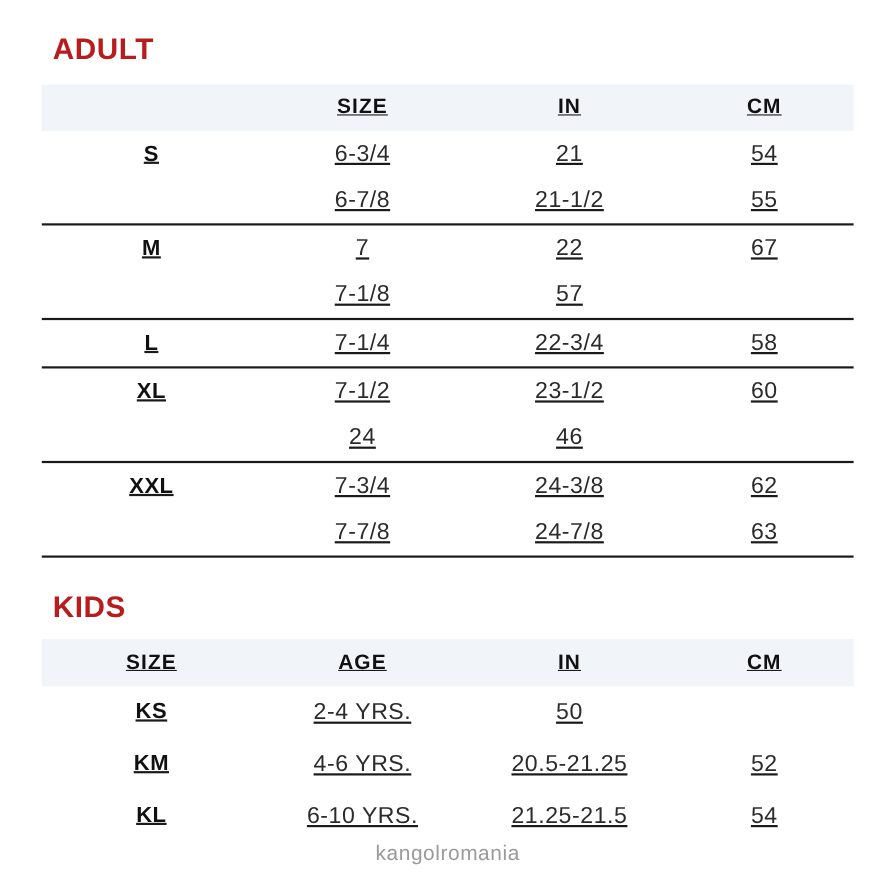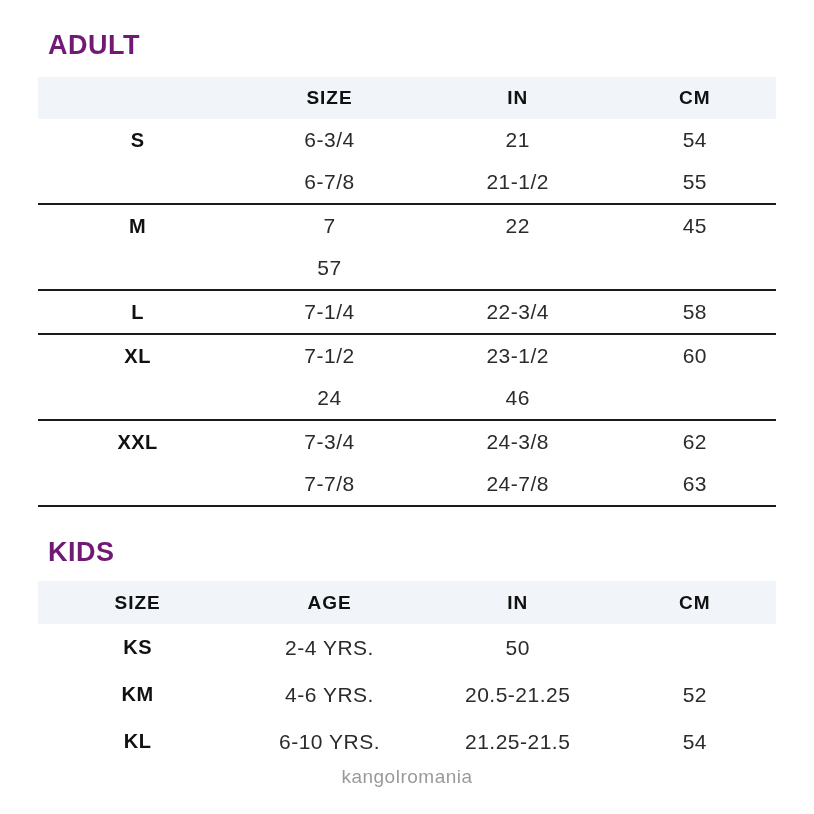--- a/index.html
+++ b/index.html
@@ -10,27 +10,27 @@
     overflow: hidden;
     font-family: "Liberation Sans", sans-serif;
     color: #1a1a1a;
   }
   .page { padding: 26px 38px 0 38px; }
 
   .section-title {
     font-size: 27px;
     font-weight: 800;
     letter-spacing: 0.5px;
-    color: #701a75;
+    color: #b91c1c;
     margin-left: 10px;
   }
   .adult-title { margin-top: 4px; margin-bottom: 16px; }
   .kids-title  { margin-top: 30px; margin-bottom: 13px; }
 
-  .size-table { width: 100%; }
+  .size-table { width: 100%; text-decoration: underline; }
 
   .row {
     display: grid;
     grid-template-columns: 27% 25% 26% 22%;
     align-items: center;
   }
 
   .thead {
     background: #f1f5f9;
     height: 42px;
@@ -102,24 +102,25 @@
         <div class="td">21-1/2</div>
         <div class="td">55</div>
       </div>
     </div>
 
     <div class="group">
       <div class="row">
         <div class="td label-cell">M</div>
         <div class="td">7</div>
         <div class="td">22</div>
-        <div class="td">45</div>
+        <div class="td">67</div>
       </div>
       <div class="row">
         <div class="td"></div>
+        <div class="td">7-1/8</div>
         <div class="td">57</div>
       </div>
     </div>
 
     <div class="group">
       <div class="row">
         <div class="td label-cell">L</div>
         <div class="td">7-1/4</div>
         <div class="td">22-3/4</div>
         <div class="td">58</div>

